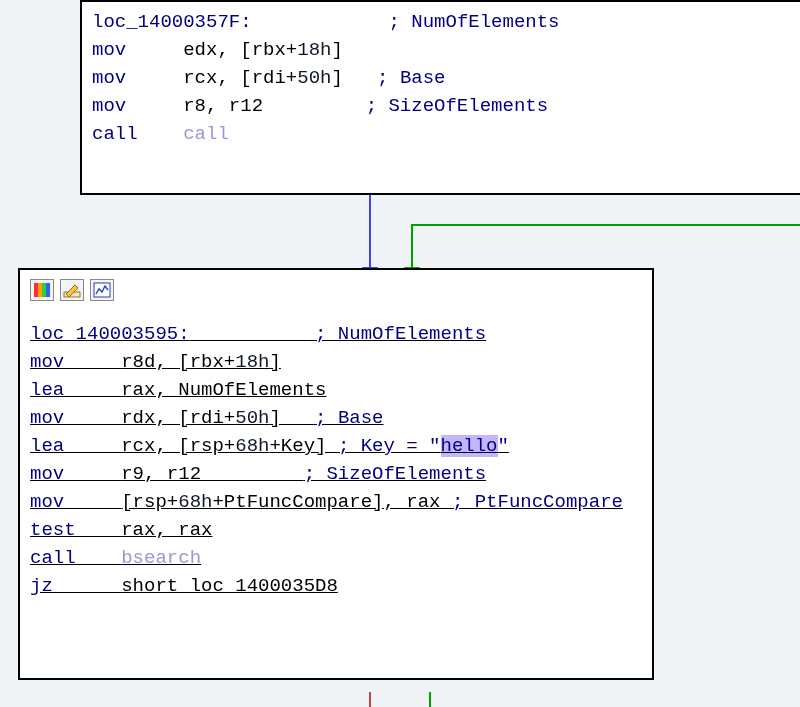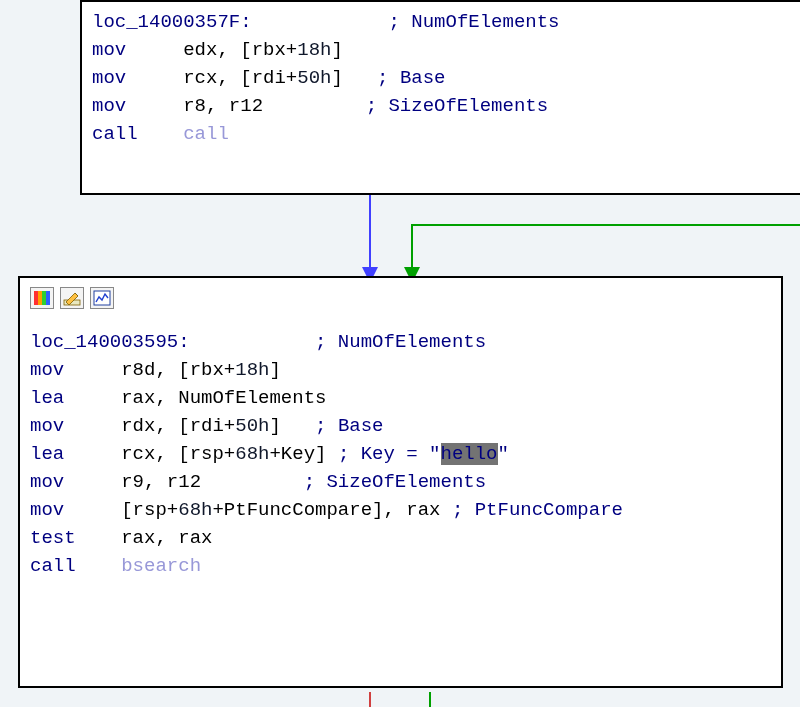--- a/index.html
+++ b/index.html
@@ -21,23 +21,24 @@
     padding: 6px 10px 10px 10px;
   }
   #block1 {
     left: 80px;
     top: 0;
     width: 748px;
     height: 195px;
   }
   #block2 {
     left: 18px;
-    top: 276px;
-    width: 765px;
+    top: 268px;
+    width: 636px;
     height: 412px;
+    text-decoration: underline;
   }
   .toolbar {
     height: 28px;
     margin-bottom: 10px;
     display: flex;
     gap: 6px;
     align-items: center;
   }
   .tb-btn {
     width: 24px;
@@ -51,21 +52,21 @@
   .tb-btn svg { width: 18px; height: 16px; }
   .code-line {
     white-space: pre;
     line-height: 28px;
     font-size: 19px;
     color: #000080;
   }
   .mnemonic { color: #000080; }
   .reg { color: #000000; }
   .num { color: #0f172a; }
-  .str-hl { background: #737373; color: #000080; }
+  .str-hl { background: #c4b5fd; color: #000080; }
   .comment { color: #000080; }
   .label { color: #000080; }
   .call-target { color: #9898d8; }
   
   .arrows {
     position: absolute;
     left: 0; top: 0;
     width: 800px; height: 707px;
     pointer-events: none;
   }
@@ -132,14 +133,15 @@
   <div class="code-line"><span class="label">loc_140003595:</span><span>           </span><span class="comment">; NumOfElements</span></div>
   <div id="b2-lines">
       <div class="code-line"><span class="mnemonic">mov     </span><span class="reg">r8d, [rbx+</span><span class="num">18h</span><span class="reg">]</span></div>
       <div class="code-line"><span class="mnemonic">lea     </span><span class="reg">rax, NumOfElements</span><span class="reg"></span></div>
       <div class="code-line"><span class="mnemonic">mov     </span><span class="reg">rdx, [rdi+</span><span class="num">50h</span><span class="reg">]   </span><span class="comment">; Base</span></div>
       <div class="code-line"><span class="mnemonic">lea     </span><span class="reg">rcx, [rsp+</span><span class="num">68h</span><span class="reg">+Key] </span><span class="comment">; Key = "</span><span class="str-hl">hello</span><span class="comment">"</span></div>
       <div class="code-line"><span class="mnemonic">mov     </span><span class="reg">r9, r12         </span><span class="reg"></span><span class="comment">; SizeOfElements</span></div>
       <div class="code-line"><span class="mnemonic">mov     </span><span class="reg">[rsp+</span><span class="num">68h</span><span class="reg">+PtFuncCompare], rax </span><span class="comment">; PtFuncCompare</span></div>
       <div class="code-line"><span class="mnemonic">test    </span><span class="reg">rax, rax</span><span class="reg"></span></div>
       <div class="code-line"><span class="mnemonic">call    </span><span class="call-target">bsearch</span></div>
+      <div class="code-line"><span class="mnemonic">jz      </span><span class="reg">short loc_1400035D8</span><span class="reg"></span></div>
     </div>
 </div>
 
 </body></html>

